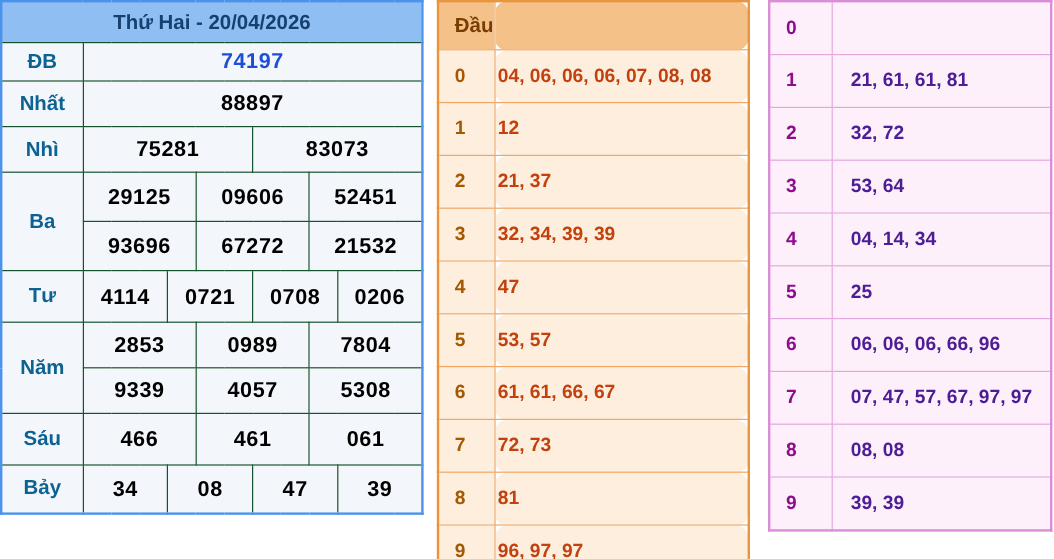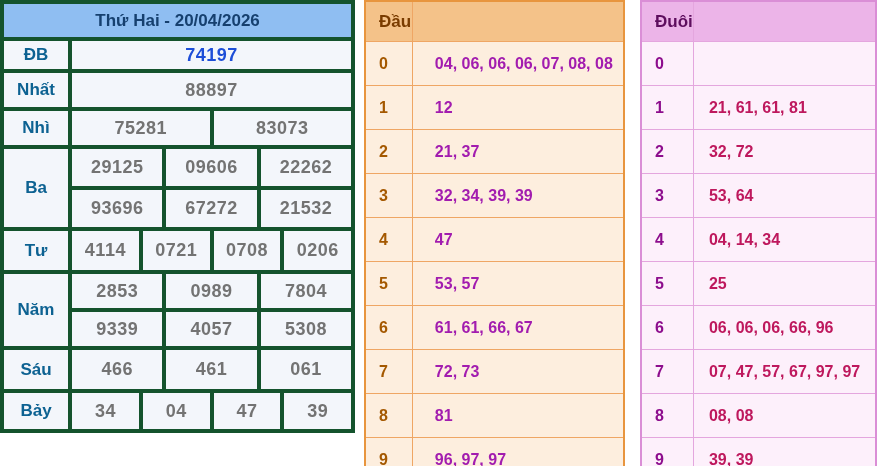--- a/index.html
+++ b/index.html
@@ -26,38 +26,38 @@
     white-space: nowrap;
   }
 
   
   .left-tbl {
     left: 0;
     width: 352px;
     border: 2px solid #4b93ea;
   }
   .left-tbl td {
-    border: 4px solid #14532d;
+    border: 1px solid #14532d;
     text-align: center;
     background: #f3f6fb;
   }
   .left-tbl .title-row td {
     background: #8fbef2;
     color: #16406f;
     font-weight: bold;
     font-size: 17px;
     height: 31px;
   }
   .left-tbl td.lbl {
     color: #0d6292;
     font-weight: bold;
     font-size: 17px;
   }
   .left-tbl td.val {
-    color: #737373;
+    color: #000000;
     font-weight: bold;
     font-size: 18px;
     letter-spacing: 0.5px;
   }
   .left-tbl td.special {
     color: #1d4ed8;
     margin-top: 24px;
   }
   .left-tbl tr.h48 { height: 32px; }
   .left-tbl tr.h38 { height: 38px; }
@@ -85,22 +85,23 @@
   }
   .dau-tbl .hdr td.digit {
     color: #7a3c00;
     font-size: 17px;
   }
   .dau-tbl td.digit {
     color: #a45800;
     padding-left: 13px;
   }
   .dau-tbl td.nums {
-    color: #a21caf;
-    padding-left: 22px;
+    color: #c2410c;
+    padding-left: 2px;
+    border-radius: 11px;
   }
 
   
   .duoi-tbl {
     left: 640px;
     width: 237px;
     border: 2px solid #da8ed6;
   }
   .duoi-tbl td {
     border: 1px solid #e4a6de;
@@ -116,21 +117,21 @@
   }
   .duoi-tbl .hdr td.digit {
     color: #5e0e5e;
     font-size: 17px;
   }
   .duoi-tbl td.digit {
     color: #8d0d8d;
     padding-left: 13px;
   }
   .duoi-tbl td.nums {
-    color: #be185d;
+    color: #4c1d95;
     padding-left: 15px;
   }
 </style>
 </head>
 <body>
 
 <div class="wrap">
 
   <table class="left-tbl">
     <colgroup>
@@ -151,21 +152,21 @@
     </tr>
     <tr class="h38">
       <td class="lbl">Nhì</td>
       <td class="val" colspan="6">75281</td>
       <td class="val" colspan="6">83073</td>
     </tr>
     <tr class="h41">
       <td class="lbl" rowspan="2">Ba</td>
       <td class="val" colspan="4">29125</td>
       <td class="val" colspan="4">09606</td>
-      <td class="val" colspan="4">22262</td>
+      <td class="val" colspan="4">52451</td>
     </tr>
     <tr class="h41">
       <td class="val" colspan="4">93696</td>
       <td class="val" colspan="4">67272</td>
       <td class="val" colspan="4">21532</td>
     </tr>
     <tr class="h43">
       <td class="lbl">Tư</td>
       <td class="val" colspan="3">4114</td>
       <td class="val" colspan="3">0721</td>
@@ -185,21 +186,21 @@
     </tr>
     <tr class="h43">
       <td class="lbl">Sáu</td>
       <td class="val" colspan="4">466</td>
       <td class="val" colspan="4">461</td>
       <td class="val" colspan="4">061</td>
     </tr>
     <tr class="h40">
       <td class="lbl">Bảy</td>
       <td class="val" colspan="3">34</td>
-      <td class="val" colspan="3">04</td>
+      <td class="val" colspan="3">08</td>
       <td class="val" colspan="3">47</td>
       <td class="val" colspan="3">39</td>
     </tr>
   </tbody>
     </table>
 
   <table class="dau-tbl">
     <colgroup>
       <col style="width:47px">
       <col style="width:210px">
@@ -251,24 +252,20 @@
     </tr>
   </tbody>
     </table>
 
   <table class="duoi-tbl">
     <colgroup>
       <col style="width:52px">
       <col style="width:181px">
     </colgroup>
     <tbody>
-        <tr class="hdr">
-      <td class="digit">Đuôi</td>
-      <td class="nums"></td>
-    </tr>
     <tr>
       <td class="digit">0</td>
       <td class="nums"></td>
     </tr>
     <tr>
       <td class="digit">1</td>
       <td class="nums">21, 61, 61, 81</td>
     </tr>
     <tr>
       <td class="digit">2</td>

